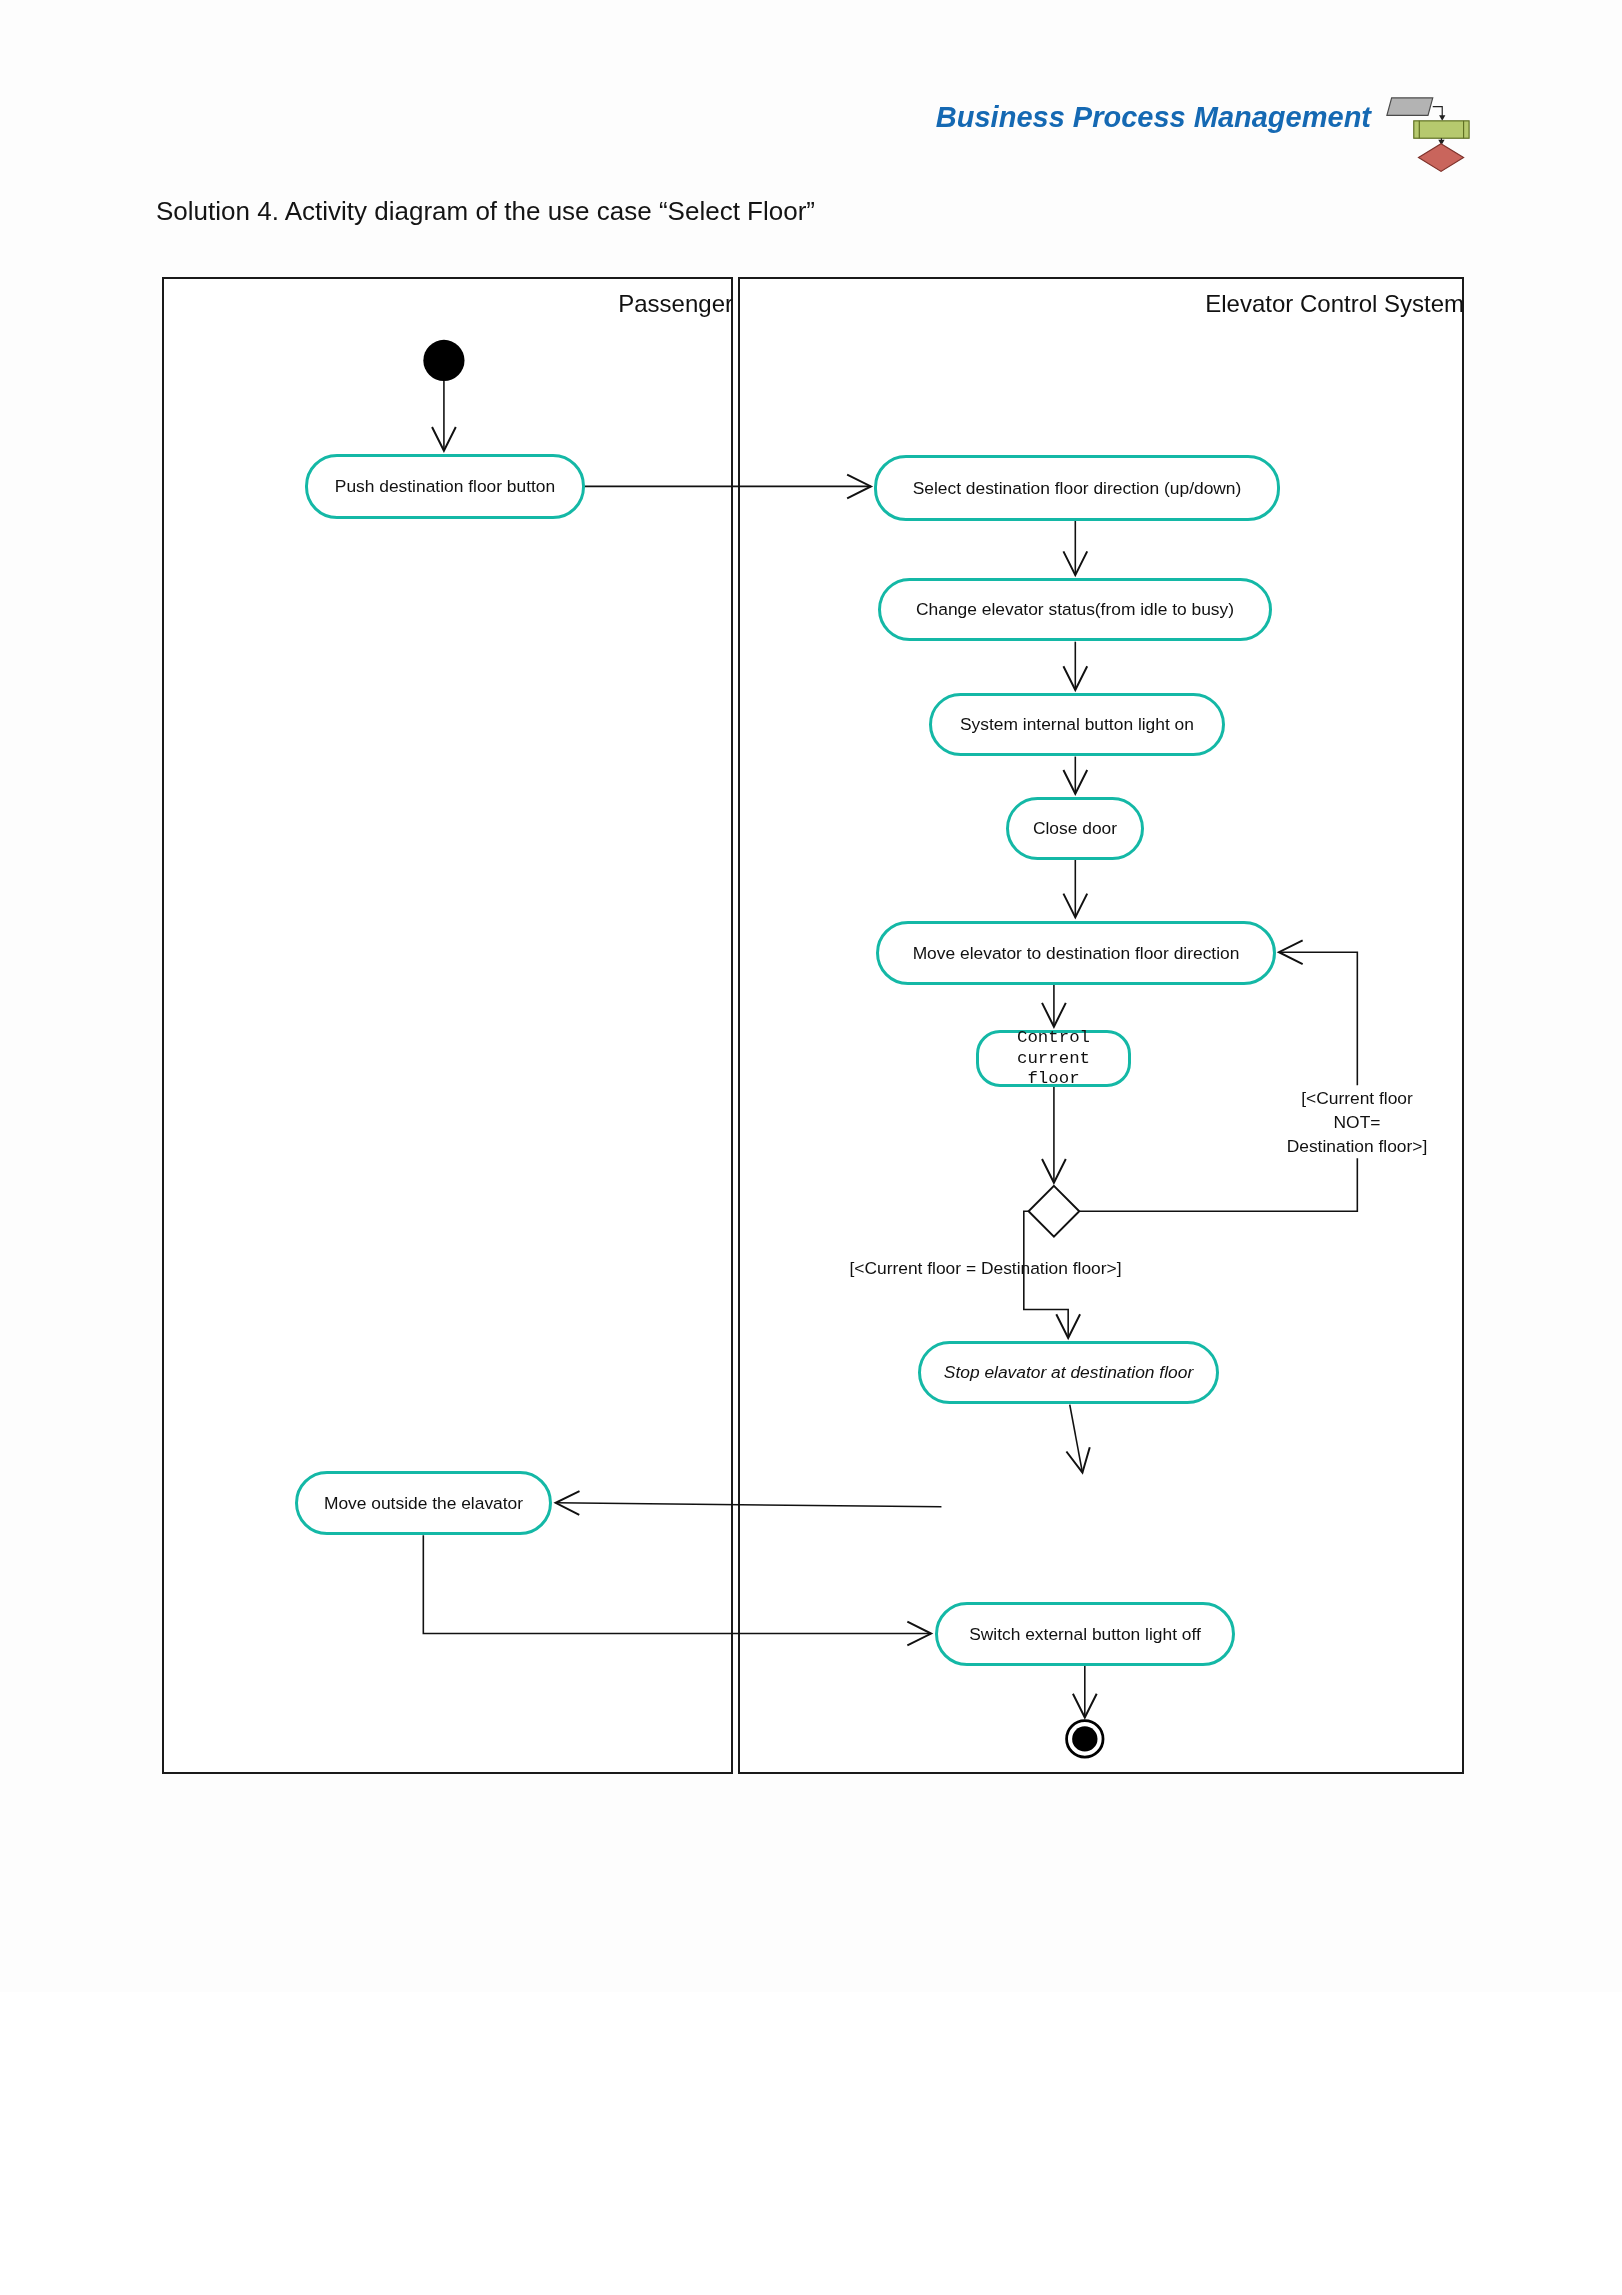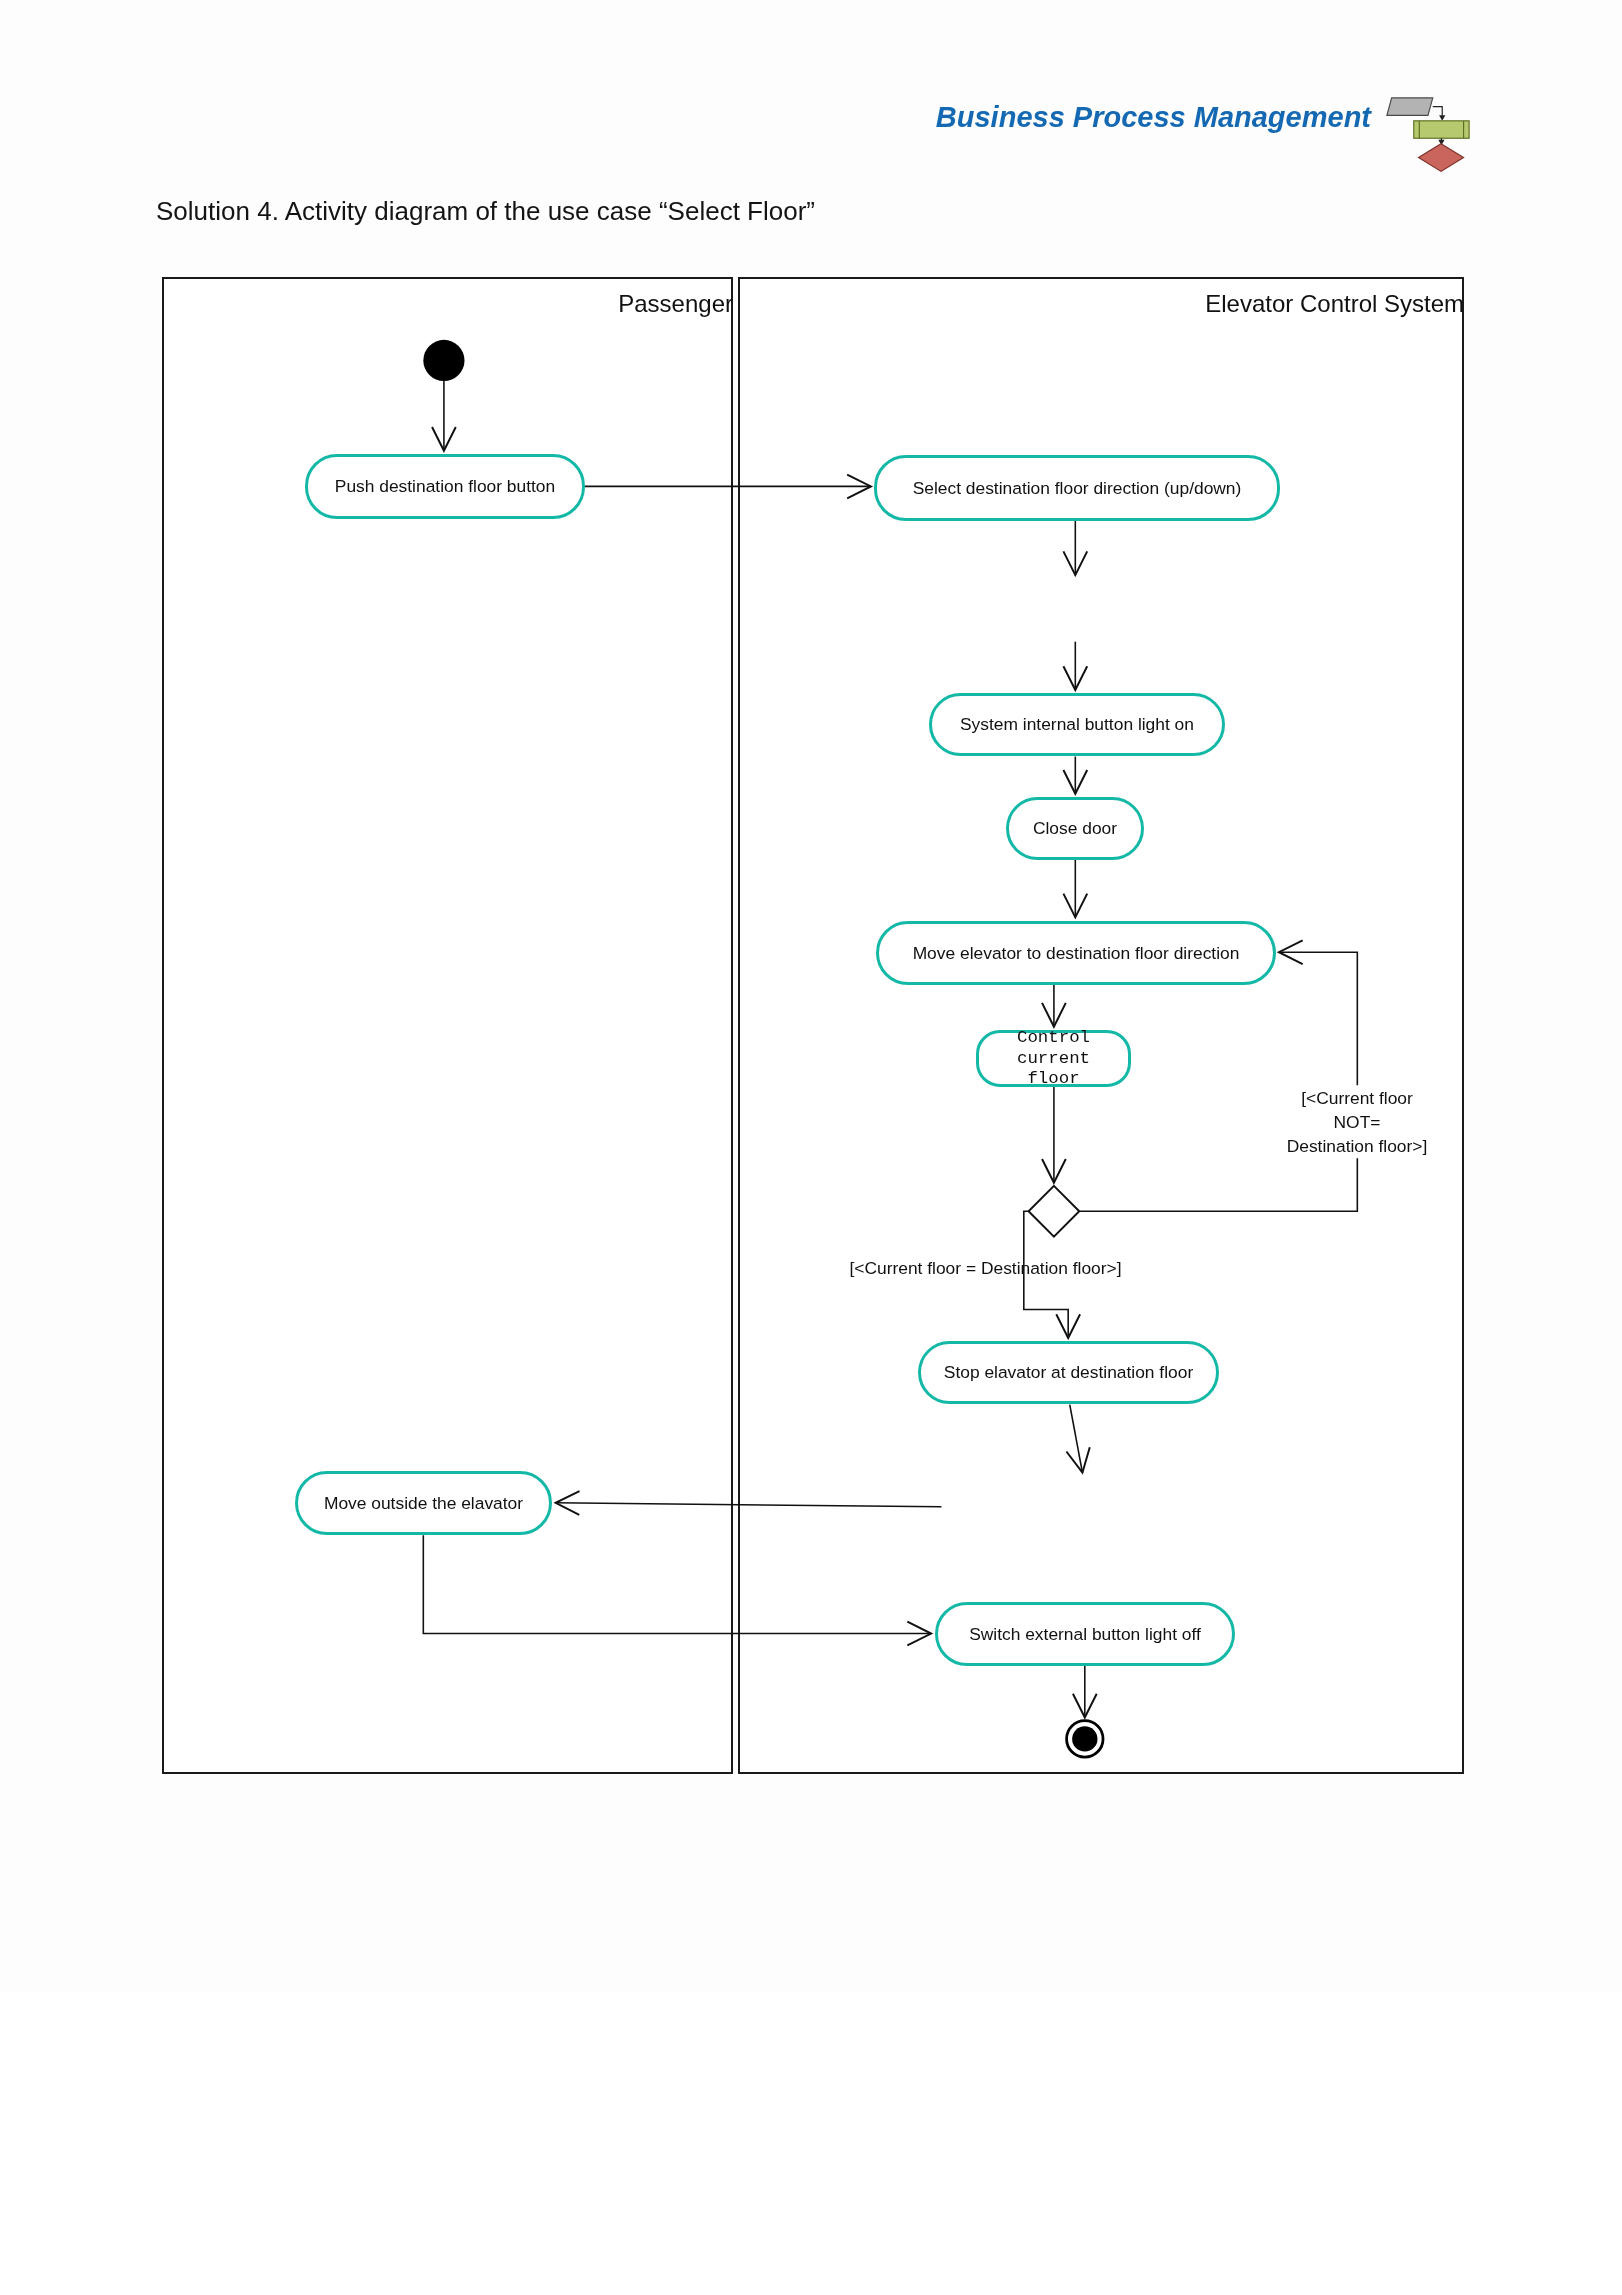--- a/index.html
+++ b/index.html
@@ -73,21 +73,21 @@
     color: #111;
     padding: 0 11px;
   }
   #n-push            { left: 305px;  top: 454px;  width: 280px; height: 65px; }
   #n-select          { left: 874px; top: 455px;  width: 406px; height: 66px; }
   #n-change          { left: 878px; top: 578px;  width: 394px; height: 63px; }
   #n-switch-internal { left: 929px; top: 693px;  width: 296px; height: 63px; }
   #n-close-door      { left: 1006px; top: 797px; width: 138px; height: 63px; }
   #n-move-elevator   { left: 876px; top: 921px; width: 400px; height: 64px; }
   #n-control-floor   { left: 976px; top: 1030px; width: 155px; height: 57px; border-radius: 24px; font-family: Liberation Mono, monospace; }
-  #n-stop-elevator   { left: 918px; top: 1341px; width: 301px; height: 63px; }
+  #n-stop-elevator   { left: 918px; top: 1341px; width: 301px; height: 63px; font-style: italic; }
   #n-open-door       { left: 941px; top: 1476px; width: 290px; height: 63px; }
   #n-move-outside    { left: 295px;  top: 1471px; width: 257px; height: 64px; }
   #n-switch-external { left: 935px; top: 1602px; width: 300px; height: 64px; }
   
   .guard {
     position: absolute;
     font-size: 17.4px;
     color: #111;
     text-align: center;
     line-height: 24px;
@@ -151,20 +151,21 @@
 
     <circle cx="1369" cy="2195" r="23" fill="#fff" stroke="#000" stroke-width="3.5"></circle>
     <circle cx="1369" cy="2195" r="16" fill="#000"></circle>
   </svg>
 
   <div class="lane-header" id="lane-header-passenger">Passenger</div>
   <div class="lane-header" id="lane-header-ecs">Elevator Control System</div>
 
   <div class="activity" id="n-push">Push destination floor button</div>
   <div class="activity" id="n-select">Select destination floor direction (up/down)</div>
+  <div class="activity" id="n-change">Change elevator status(from idle to busy)</div>
   <div class="activity" id="n-switch-internal">System internal button light on</div>
   <div class="activity" id="n-close-door">Close door</div>
   <div class="activity" id="n-move-elevator">Move elevator to destination floor direction</div>
   <div class="activity" id="n-control-floor">Control current floor</div>
   <div class="activity" id="n-stop-elevator">Stop elavator at destination floor</div>
   <div class="activity" id="n-move-outside">Move outside the elavator</div>
   <div class="activity" id="n-switch-external">Switch external button light off</div>
 
   <div class="guard" id="guard-loop">
     <div>[&lt;Current floor</div>

